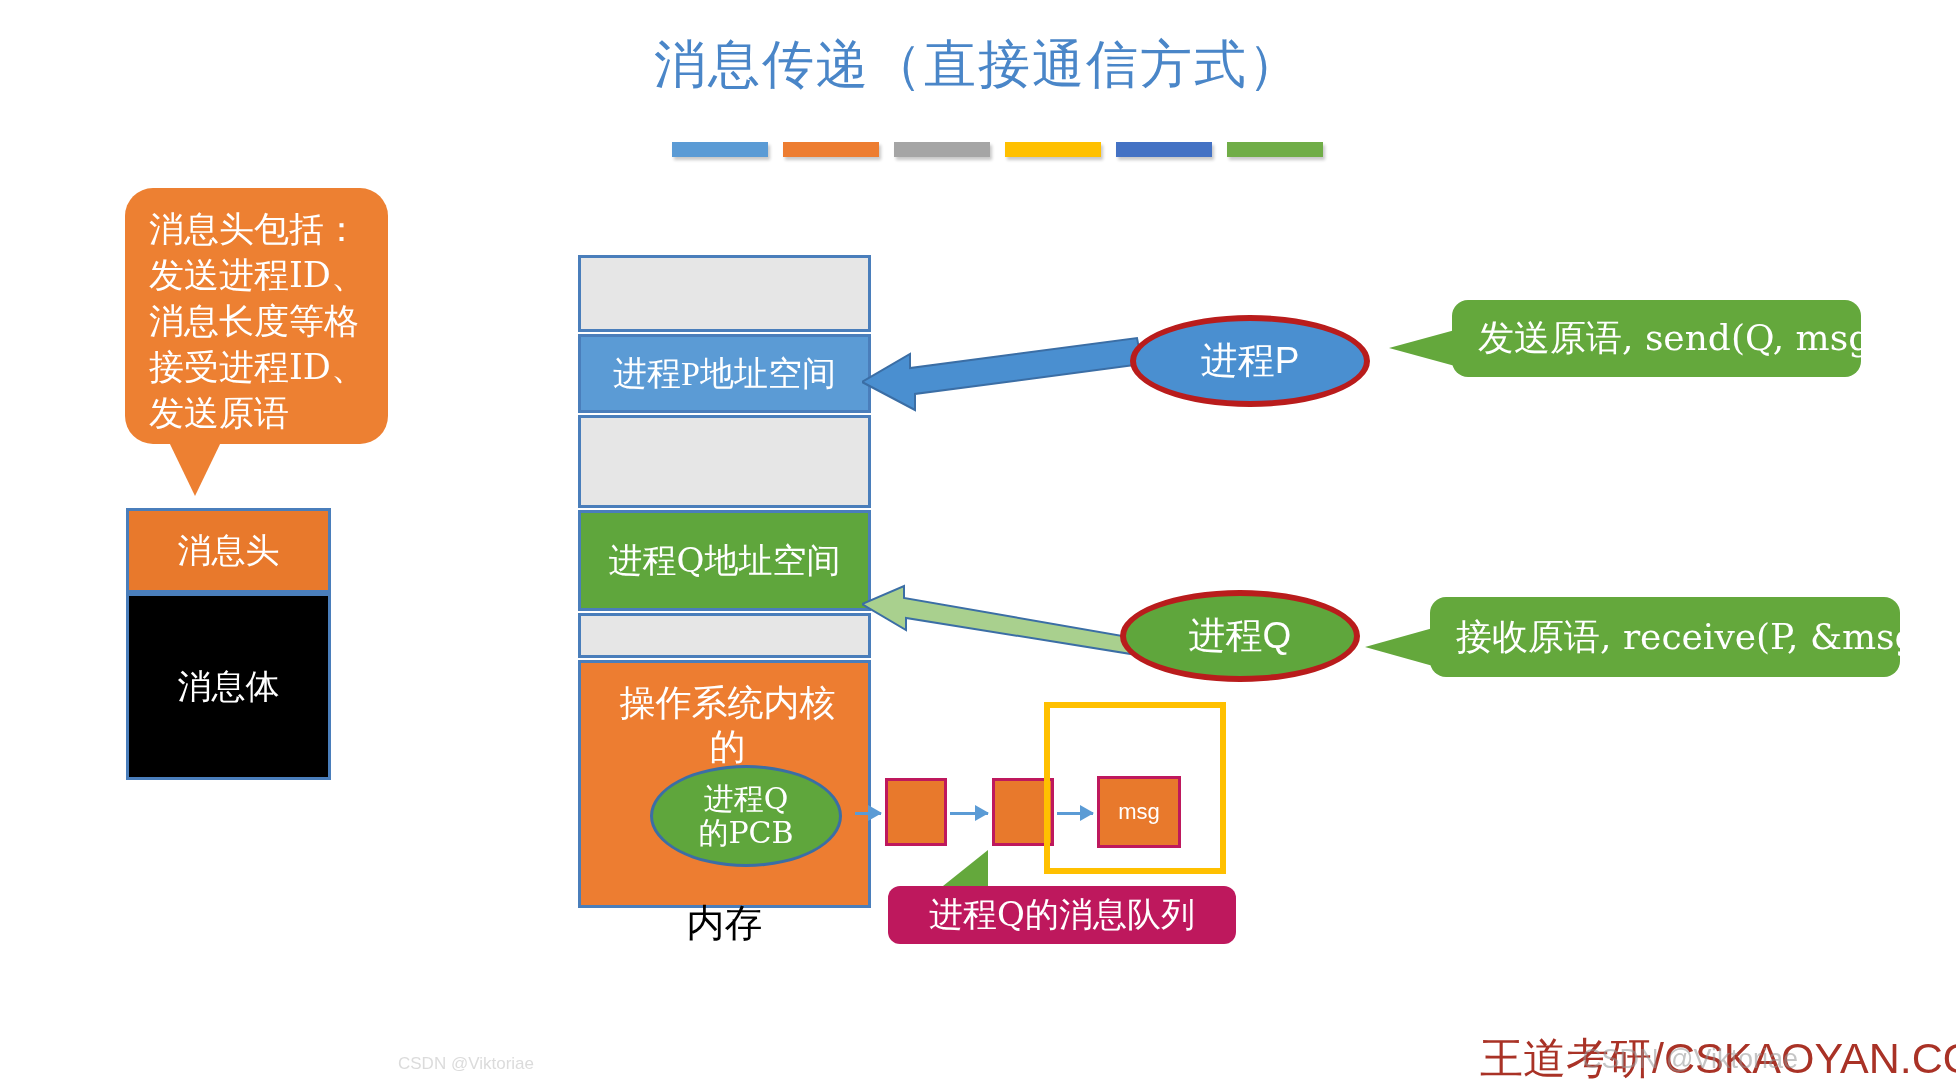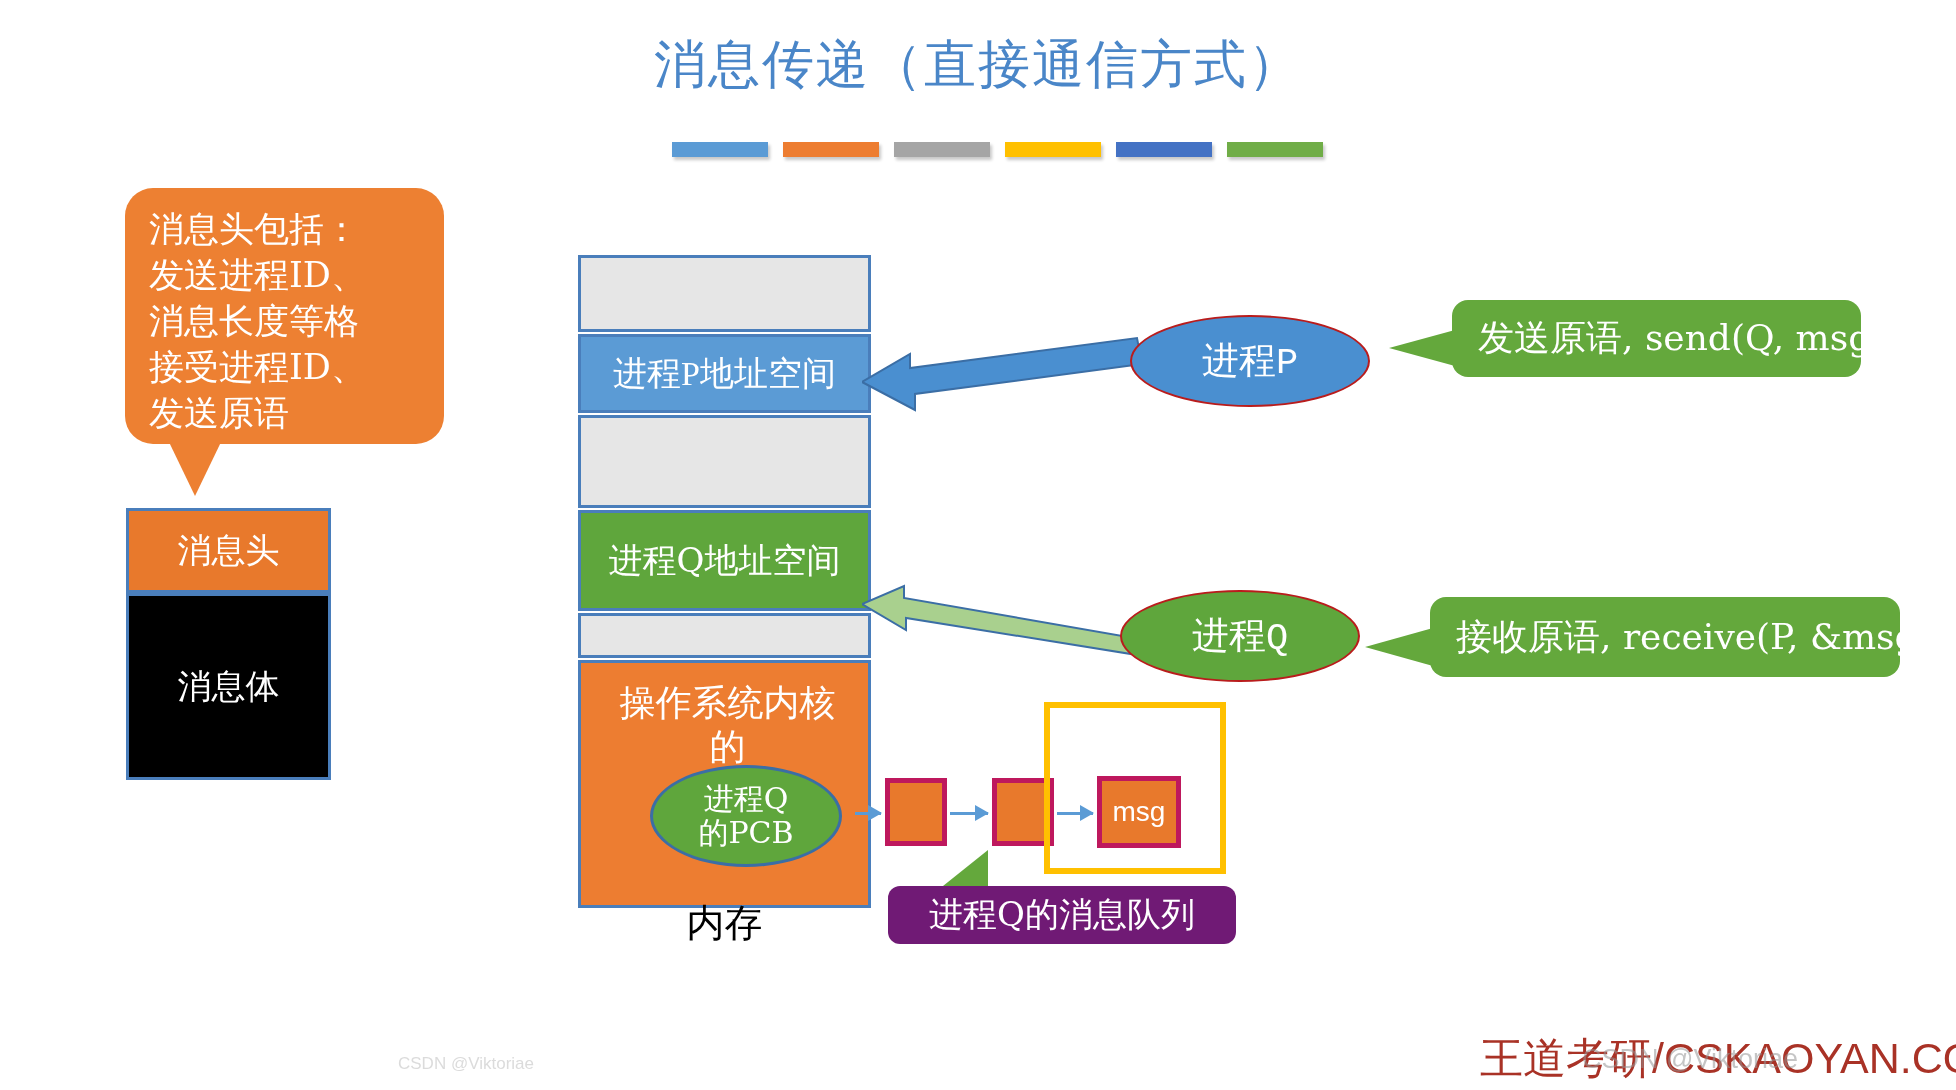--- a/index.html
+++ b/index.html
@@ -43,21 +43,21 @@
     width: 96px;
     height: 15px;
     box-shadow: 2px 3px 3px rgba(0,0,0,0.22);
   }
 
   
   .callout-head {
     position: absolute;
     left: 125px;
     top: 188px;
-    width: 319px;
+    width: 263px;
     height: 256px;
     background: #ed8032;
     border-radius: 28px;
     box-sizing: border-box;
     padding: 18px 20px 0 24px;
     color: #ffffff;
     font-family: "DejaVu Serif", "Liberation Serif", serif;
     font-size: 35px;
     line-height: 46px;
   }
@@ -165,23 +165,23 @@
   }
 
   
   .proc-ellipse {
     position: absolute;
     border-radius: 50%;
     display: flex;
     align-items: center;
     justify-content: center;
     color: #ffffff;
-    font-family: Liberation Mono, monospace;
+    font-family: Liberation Sans, sans-serif;
     font-size: 37px;
-    border: 2px solid #b91c1c;
+    border: 6px solid #b91c1c;
     box-sizing: border-box;
     text-align: center;
   }
   .proc-p {
     left: 1130px;
     top: 315px;
     width: 240px;
     height: 92px;
     background: #4a8fd0;
   }
@@ -230,27 +230,27 @@
   }
 
   
   .block-arrow { position: absolute; }
 
   
   .queue-box {
     position: absolute;
     box-sizing: border-box;
     background: #e8792c;
-    border: 5px solid #be185d;
+    border: 3px solid #be185d;
     display: flex;
     align-items: center;
     justify-content: center;
     color: #ffffff;
     font-family: "Liberation Sans", sans-serif;
-    font-size: 28px;
+    font-size: 22px;
   }
   .q1 { left: 885px; top: 778px; width: 62px; height: 68px; }
   .q2 { left: 992px; top: 778px; width: 62px; height: 68px; }
   .q3 { left: 1097px; top: 776px; width: 84px; height: 72px; }
 
   .queue-arrow {
     position: absolute;
     height: 3px;
     background: #5b9bd5;
     top: 812px;
@@ -278,21 +278,21 @@
     box-sizing: border-box;
     background: transparent;
   }
 
   .speech-queue {
     position: absolute;
     left: 888px;
     top: 886px;
     width: 348px;
     height: 58px;
-    background: #701a75;
+    background: #be185d;
     border-radius: 12px;
     color: #ffffff;
     font-family: "DejaVu Serif", "Liberation Serif", serif;
     font-size: 34px;
     display: flex;
     align-items: center;
     justify-content: center;
     white-space: nowrap;
   }
   .tail-queue {

